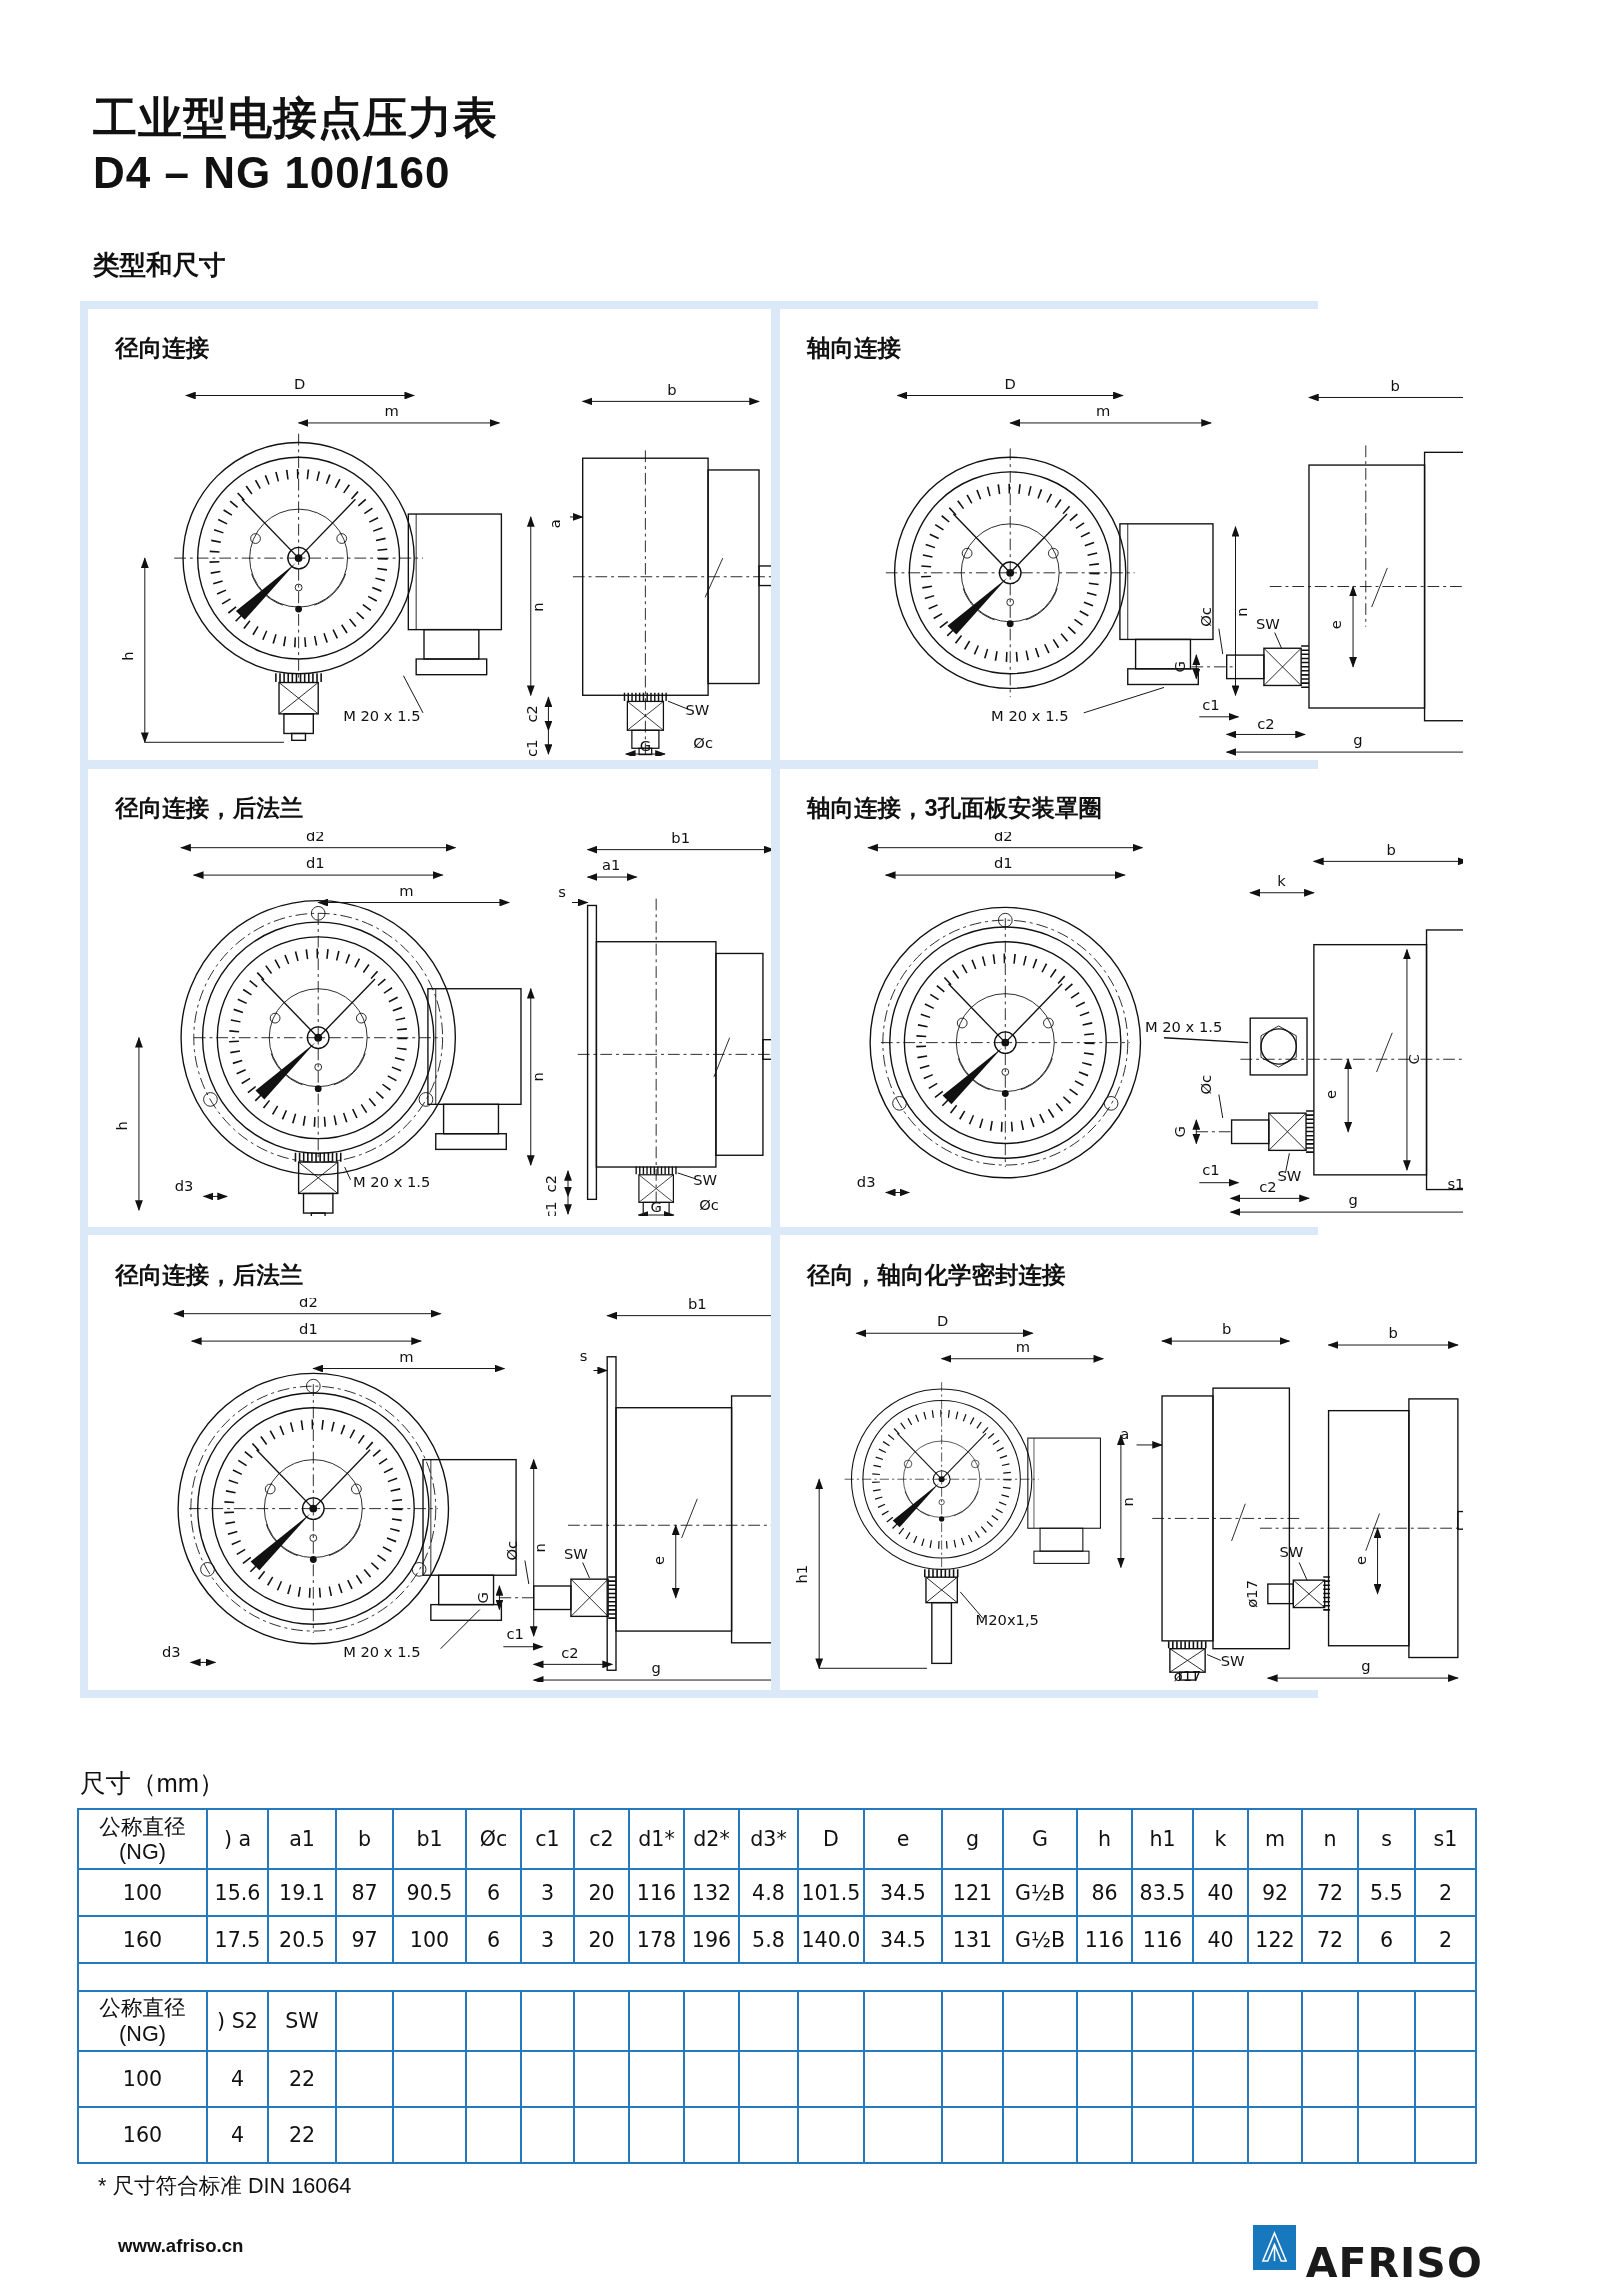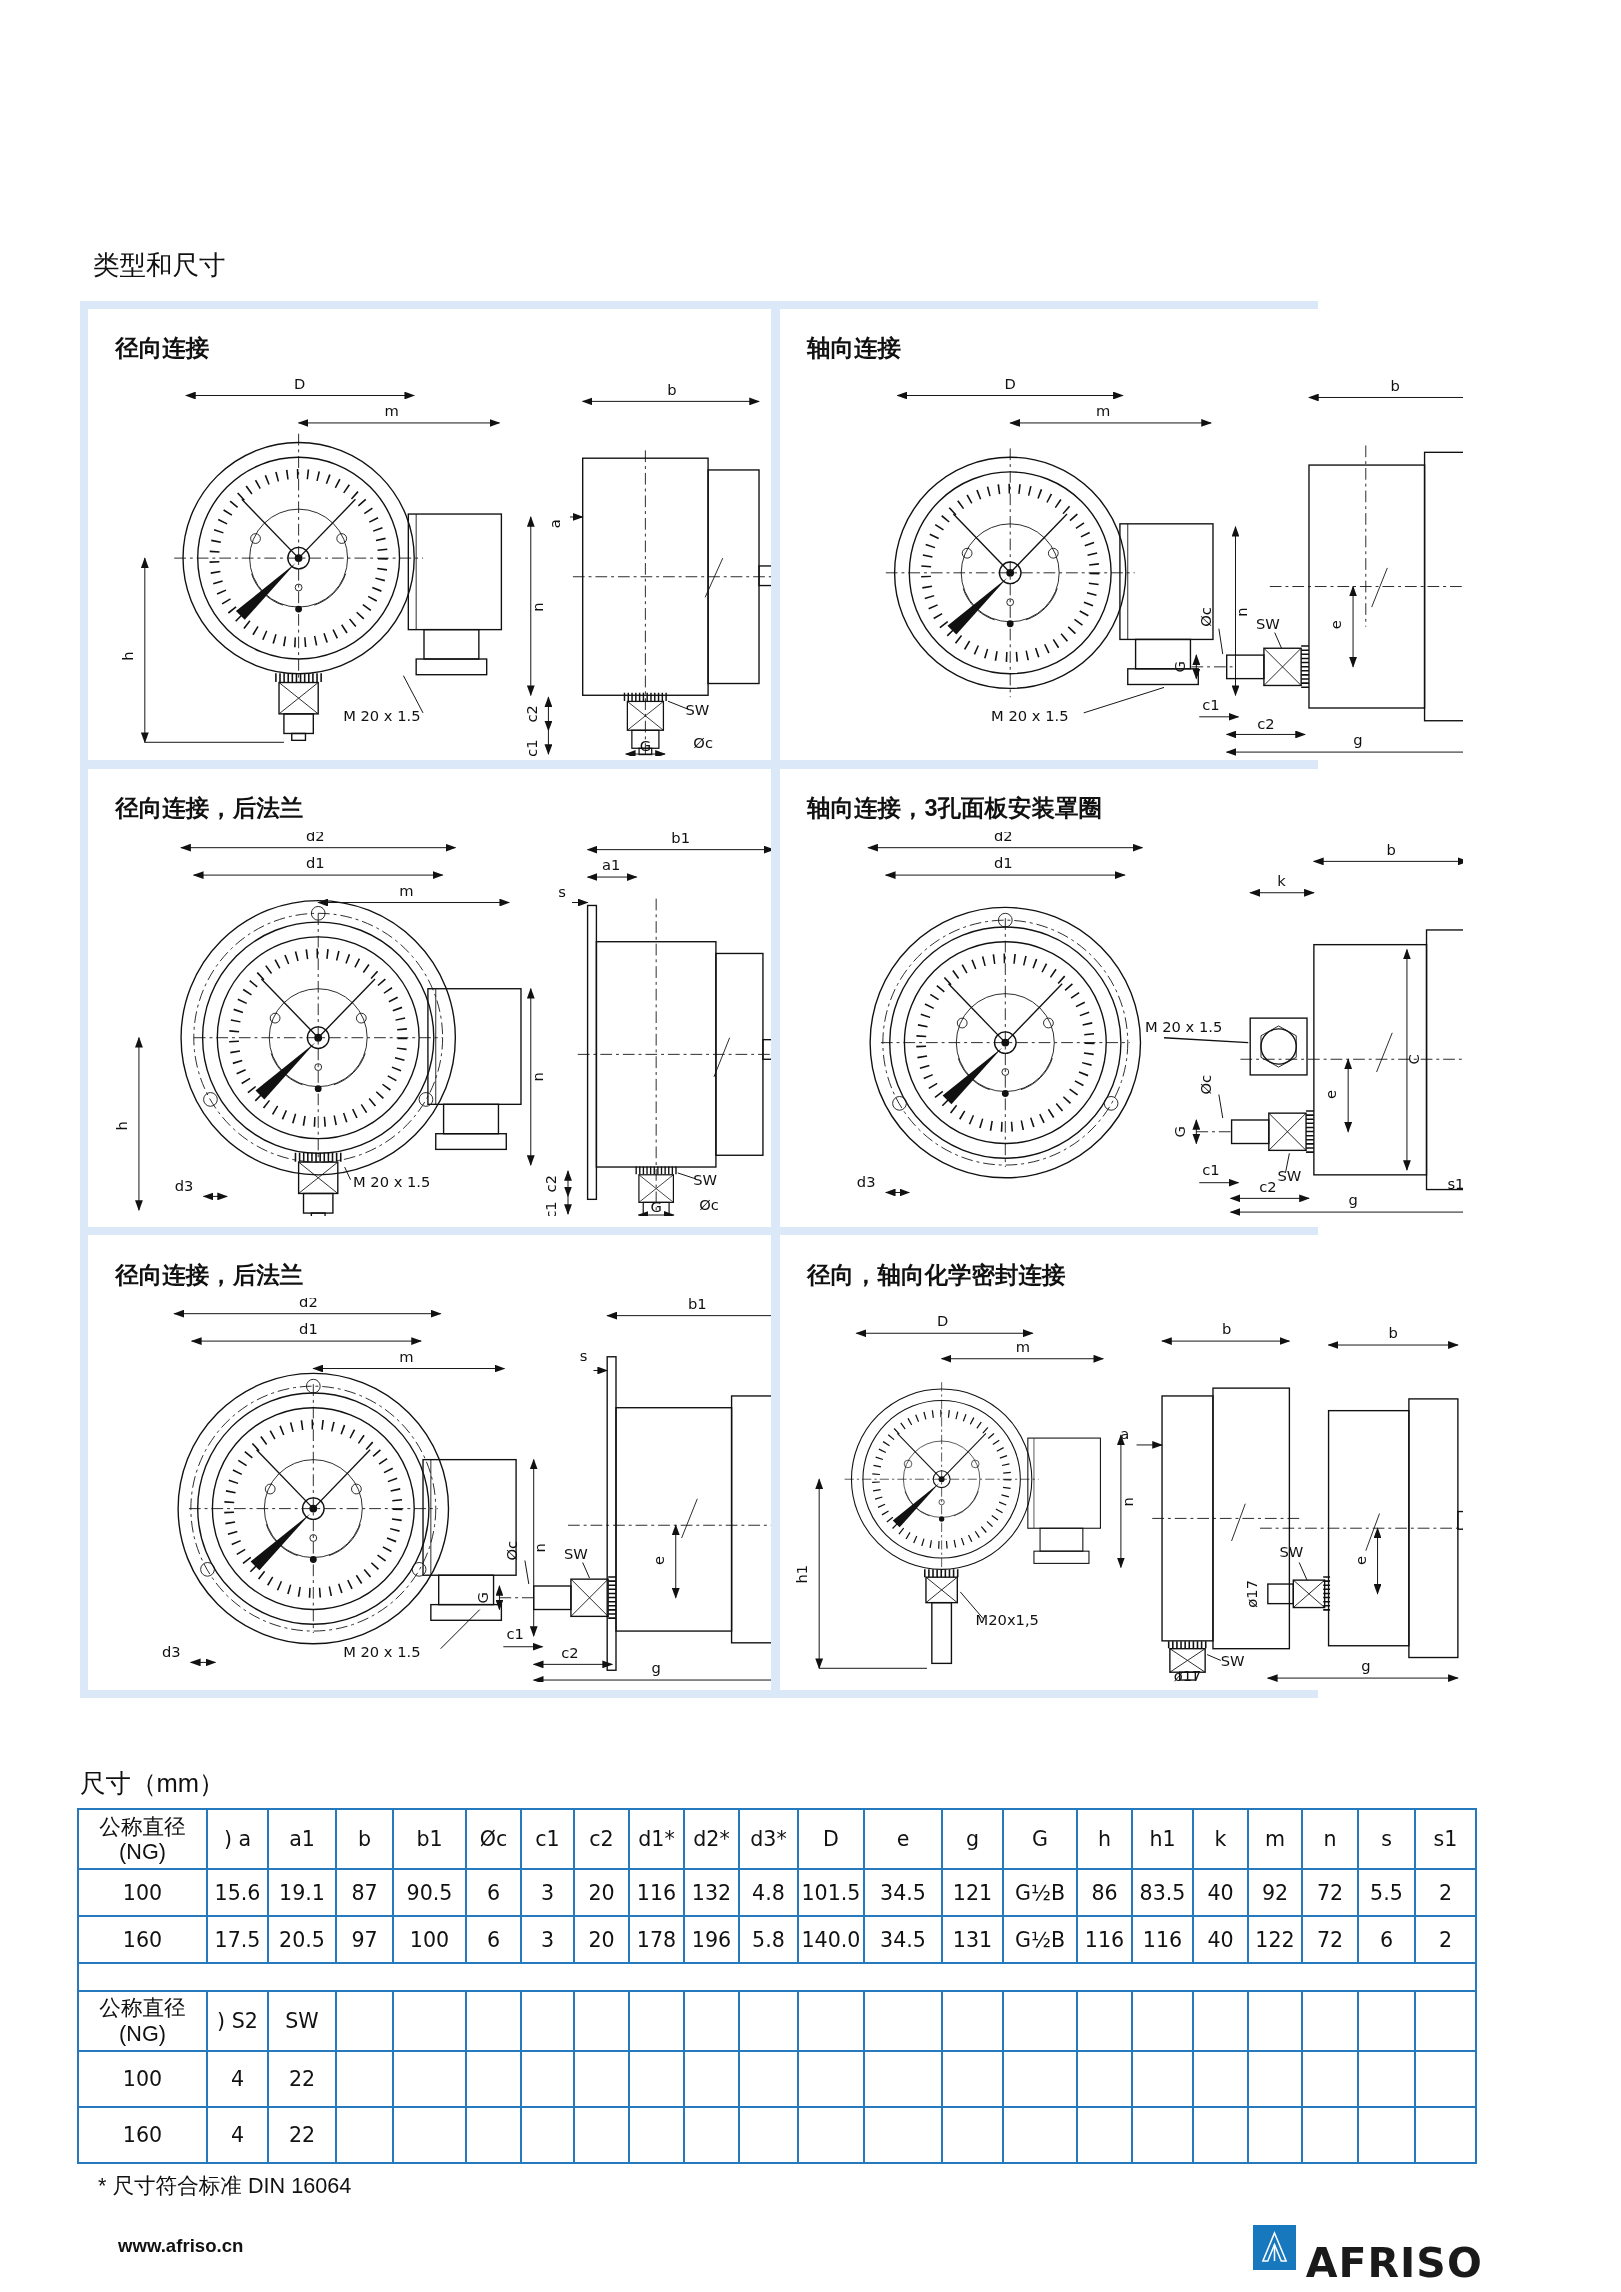--- a/index.html
+++ b/index.html
@@ -1,19 +1,19 @@
 <!DOCTYPE html>
 <html><head>
 <meta charset="utf-8">
 <style>
   html,body{margin:0;padding:0;background:#ffffff;}
   .page{position:relative;width:1621px;height:2293px;background:#fff;overflow:hidden;
         font-family:"Liberation Sans",sans-serif;color:#111;}
   .title{position:absolute;left:93px;top:90px;font-size:44px;line-height:55px;font-weight:600;letter-spacing:1px;}
-  .section-title{position:absolute;left:93px;top:247px;font-size:26.5px;font-weight:400;}
+  .section-title{position:absolute;left:93px;top:247px;font-size:26.5px;font-weight:700;}
   .panels{position:absolute;left:80px;top:301px;width:1238px;height:1397px;background:#dbe8f7;
           display:grid;grid-template-columns:683px 683px;grid-template-rows:451px 458px 455px;
           gap:8.8px;padding:7.8px;box-sizing:border-box;}
   .panel{background:#fff;position:relative;}
   .panel-label{position:absolute;left:27.4px;top:23.5px;font-size:23.5px;font-weight:600;}
   .panel svg{position:absolute;left:0;top:63px;width:683px;height:384px;}
   .ln{fill:none;stroke:#111;stroke-width:1.4;}
   .thin{stroke-width:0.9;}
   .cl{stroke-dasharray:12 4 3 4;stroke-width:0.9;}
   .dim{stroke:#111;stroke-width:1;fill:none;}
@@ -79,20 +79,24 @@
       </g>
       <g id="stem-left">
         <line x1="-4" y1="-22" x2="-4" y2="22" stroke-width="8" class="knurl"></line>
         <rect x="-46" y="-19" width="38" height="38" class="ln"></rect>
         <path d="M-46,-19 L-8,19 M-8,-19 L-46,19" class="ln thin"></path>
         <rect x="-84" y="-12" width="38" height="24" class="ln"></rect>
       </g>
     </defs>
   </svg>
 
+  <div class="title">
+    <div>工业型电接点压力表</div>
+    <div>D4 – NG 100/160</div>
+  </div>
 
   <div class="section-title">类型和尺寸</div>
 
   <div class="panels">
 
     <div class="panel">
       <div class="panel-label">径向连接</div>
       <svg viewBox="0 0 697 392" preserveAspectRatio="xMinYMin meet">
         <g transform="translate(215,190)">
           <use href="#gauge"></use>

